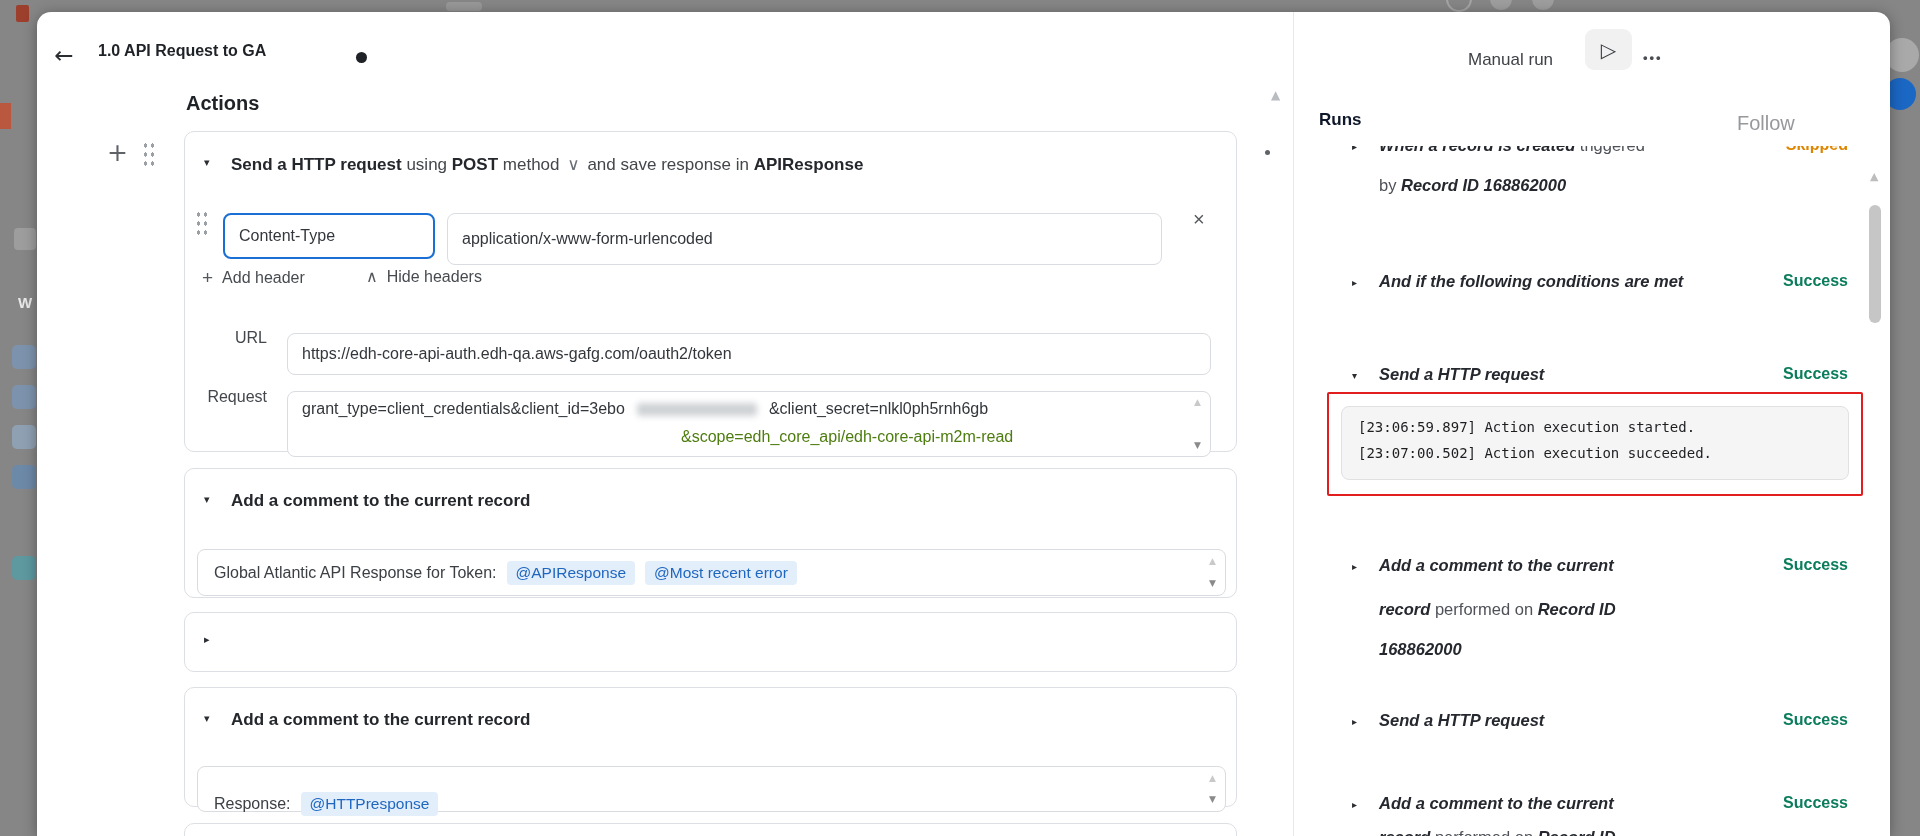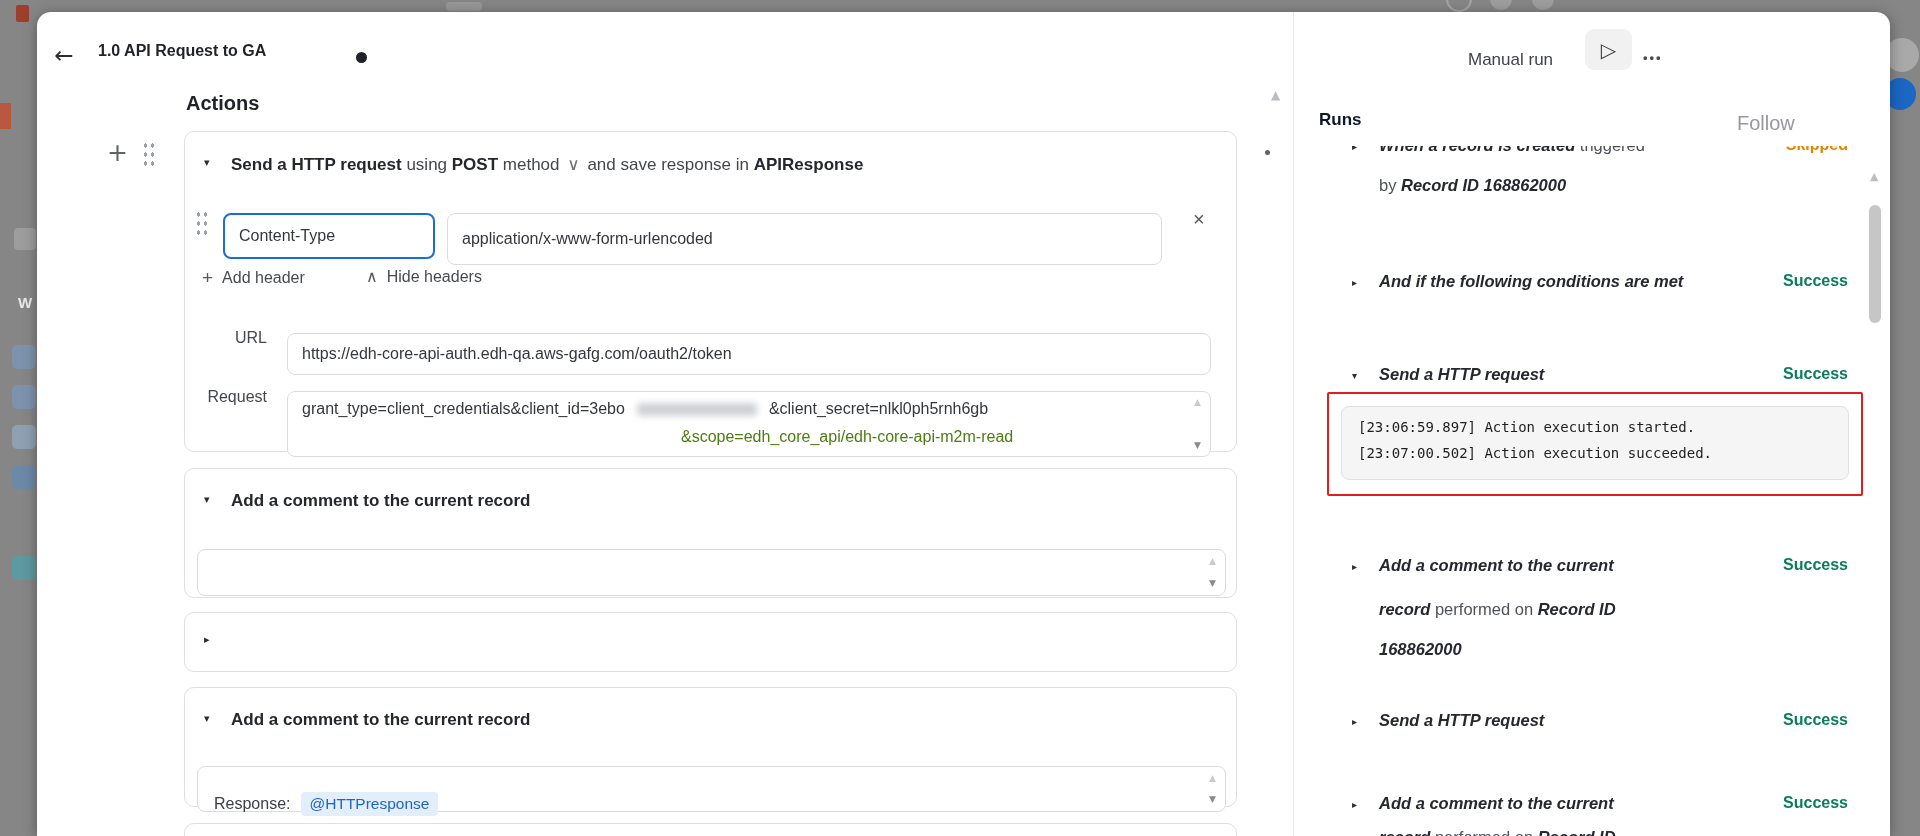--- a/index.html
+++ b/index.html
@@ -155,20 +155,25 @@
       <div style="position:absolute;left:393px;top:36px;white-space:nowrap;color:#4d7c0f;">&amp;scope=edh_core_api/edh-core-api-m2m-read</div>
       <span class="updn up" style="top:6px;">▲</span>
       <span class="updn dn" style="bottom:6px;">▼</span>
     </div>
   </div>
 
   <div class="card" style="top:456px;height:130px;">
     <div class="card-caret icon">▾</div>
     <div class="card-head b">Add a comment to the current record</div>
     <div class="inp" style="left:12px;top:64px;width:1029px;height:47px;">
+      <div style="position:absolute;left:16px;top:0;height:100%;display:flex;align-items:center;gap:10px;white-space:nowrap;color:#3c4045;">
+        <span>Global Atlantic API Response for Token: </span>
+        <span class="pill">@APIResponse</span>
+        <span class="pill">@Most recent error</span>
+      </div>
       <span class="updn up" style="top:7px;">▲</span>
       <span class="updn dn" style="bottom:7px;">▼</span>
     </div>
   </div>
 
   <div class="card" style="top:600px;height:60px;">
     <div class="card-caret icon" style="top:20px;">▸</div>
   </div>
 
   <div class="card" style="top:675px;height:120px;">

